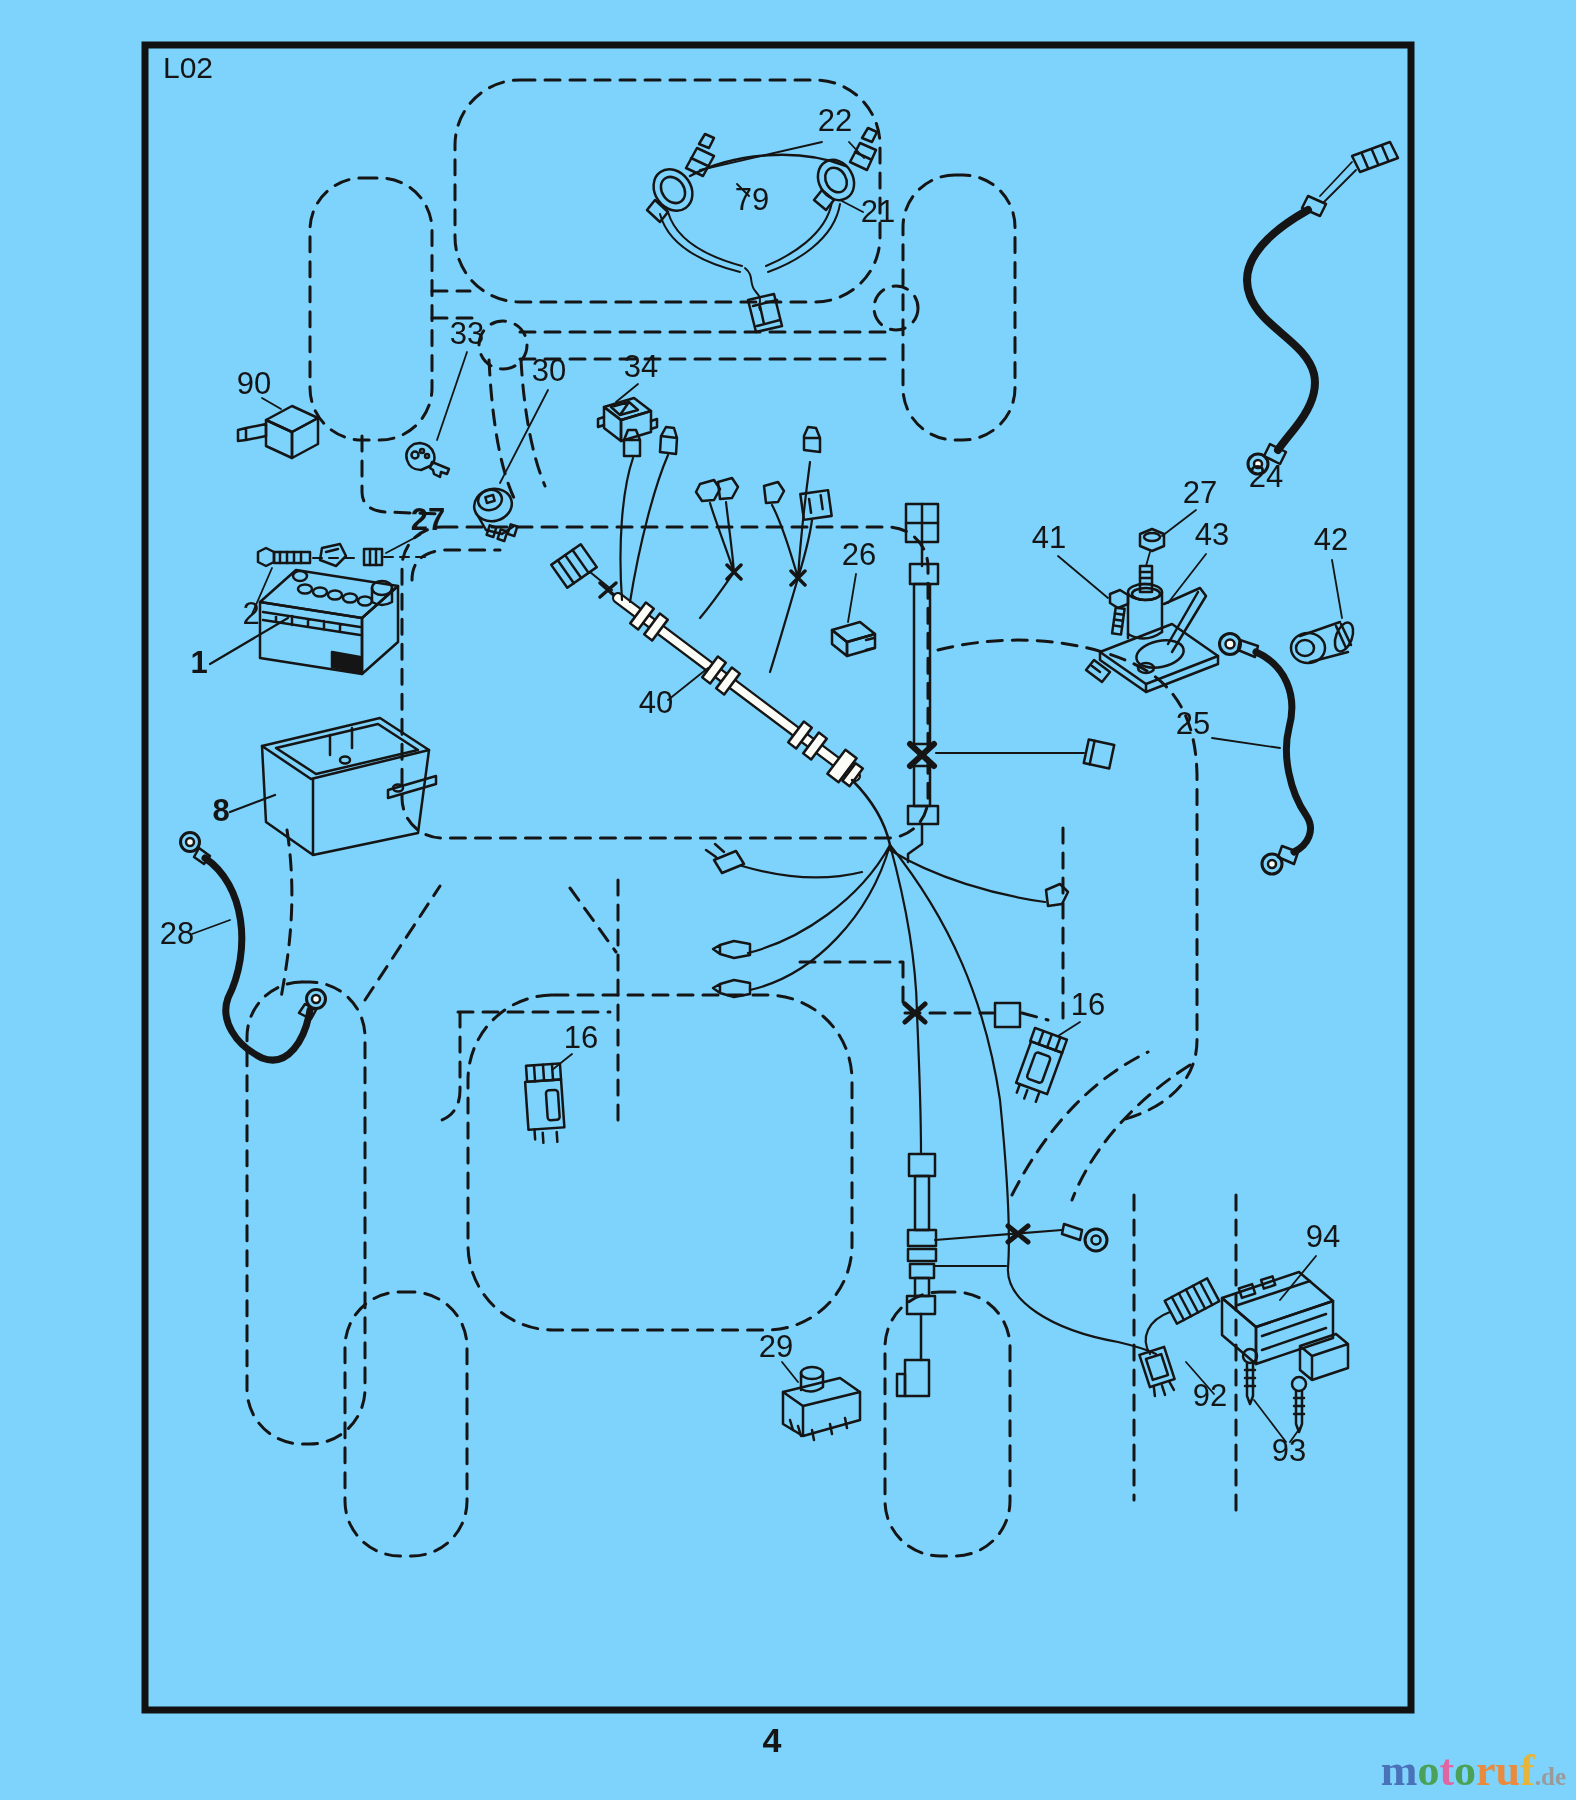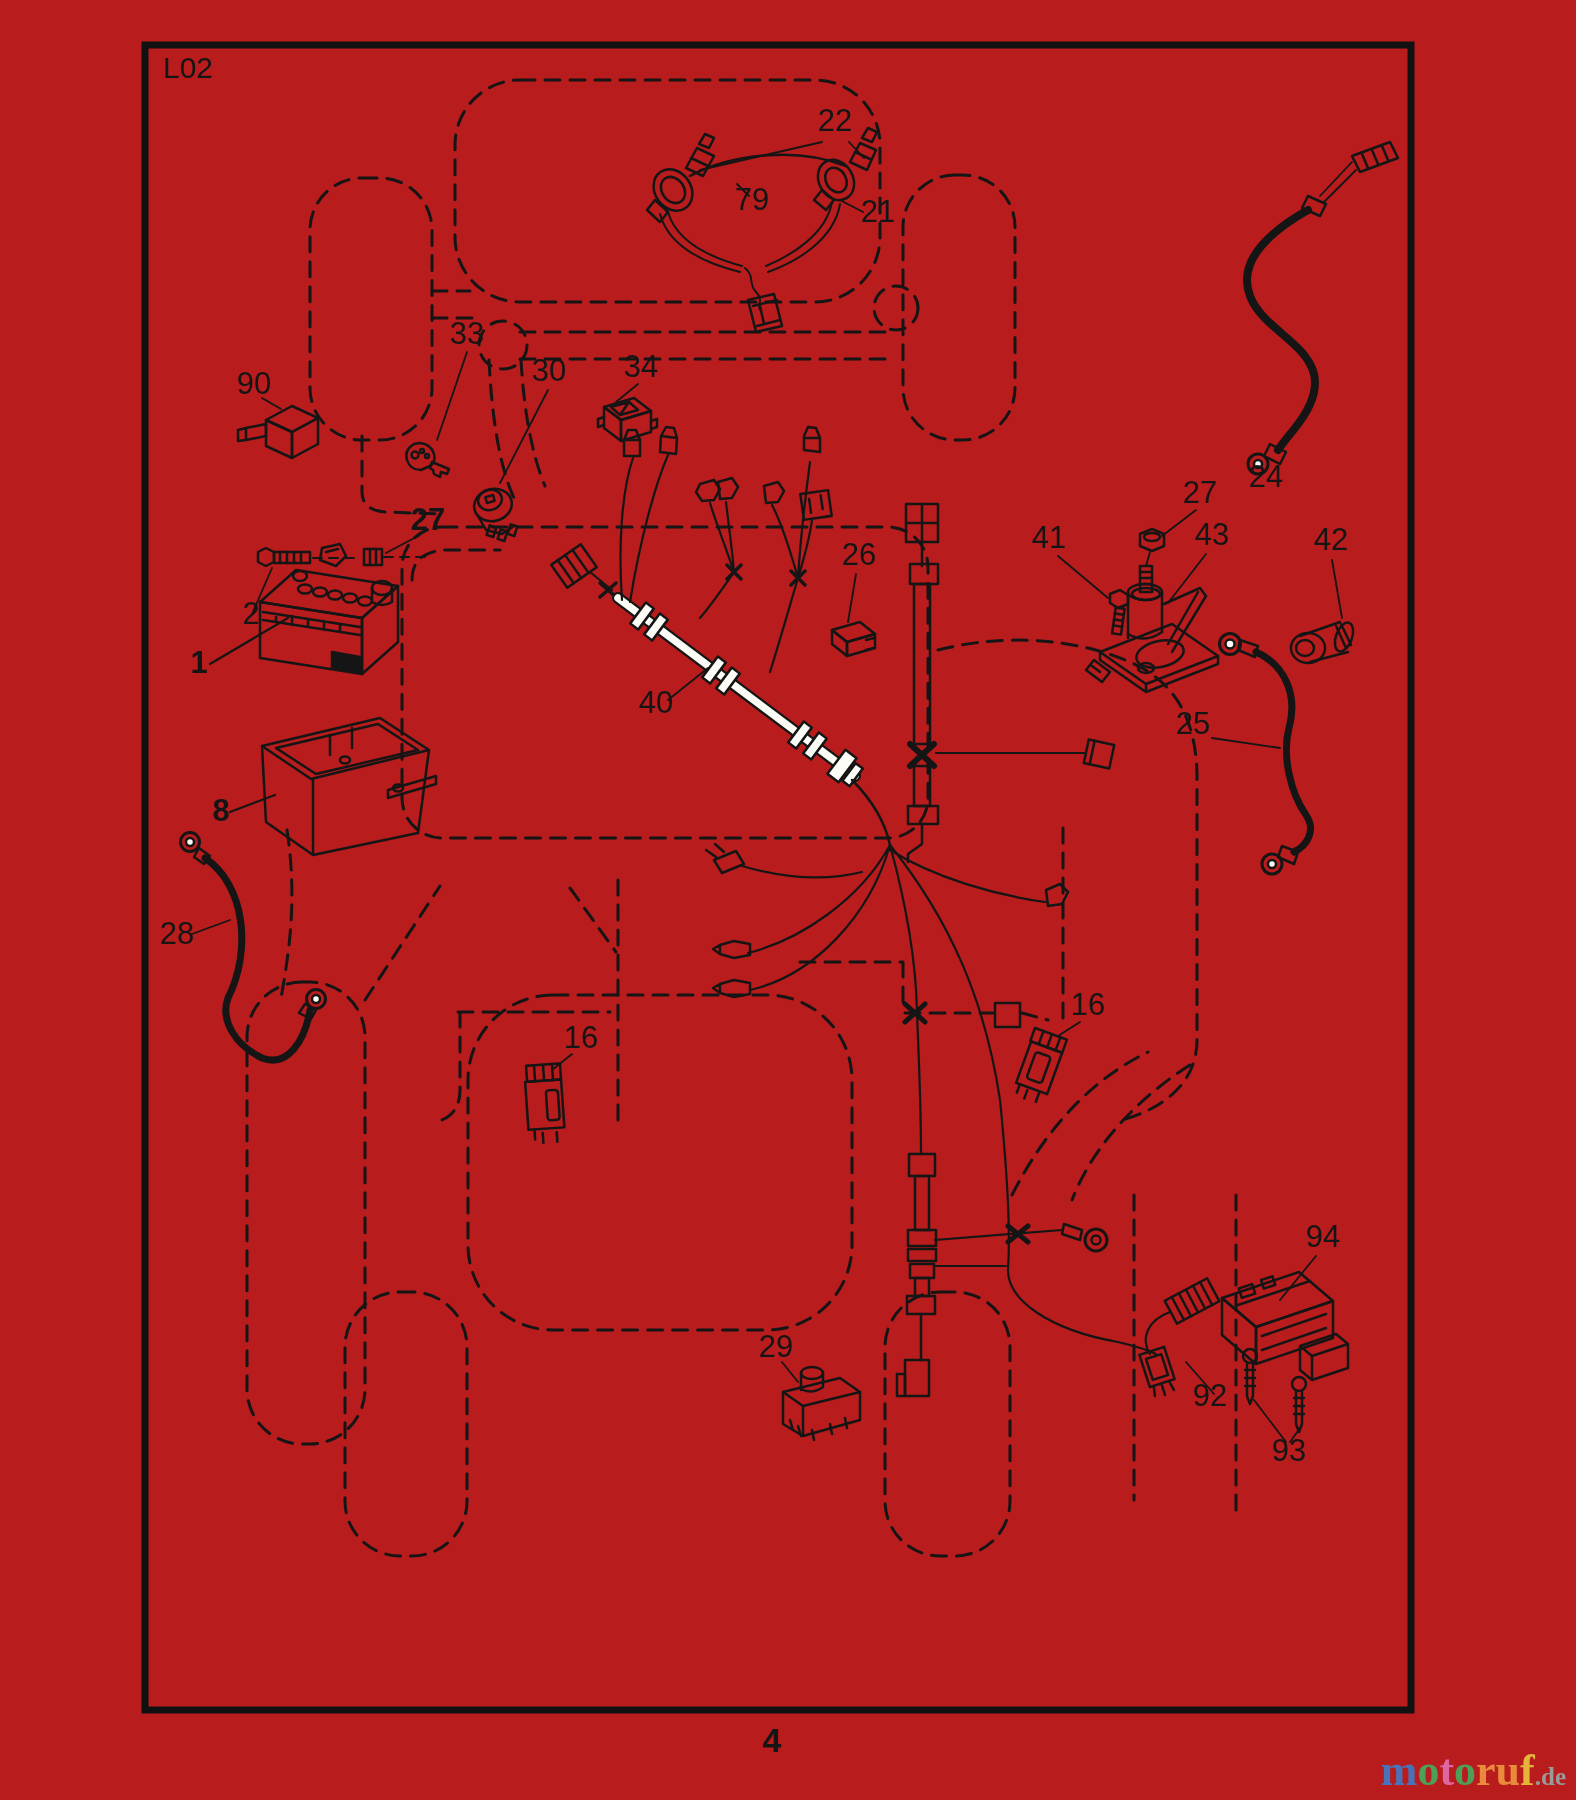--- a/index.html
+++ b/index.html
@@ -1,16 +1,16 @@
 <!DOCTYPE html>
 <html><head>
 <meta charset="utf-8">
 <style>
   html,body{margin:0;padding:0;background:#fbfdf6;}
-  .page{position:relative;width:1576px;height:1800px;background:#b91c1c;overflow:hidden;
+  .page{position:relative;width:1576px;height:1800px;background:#7dd3fc;overflow:hidden;
         font-family:"Liberation Sans",sans-serif;}
   svg{position:absolute;left:0;top:0;}
   text{fill:#151515;stroke:none;font-family:"Liberation Sans",sans-serif;}
   .callout{font-size:31px;}
   .bold{font-weight:bold;}
   .sheet-code{font-size:30px;}
   .page-num{font-size:34px;font-weight:bold;}
   .wm{font-family:"Liberation Serif",serif;font-weight:bold;font-size:44px;}
   .wm-suffix{font-size:25px;}
 </style>

